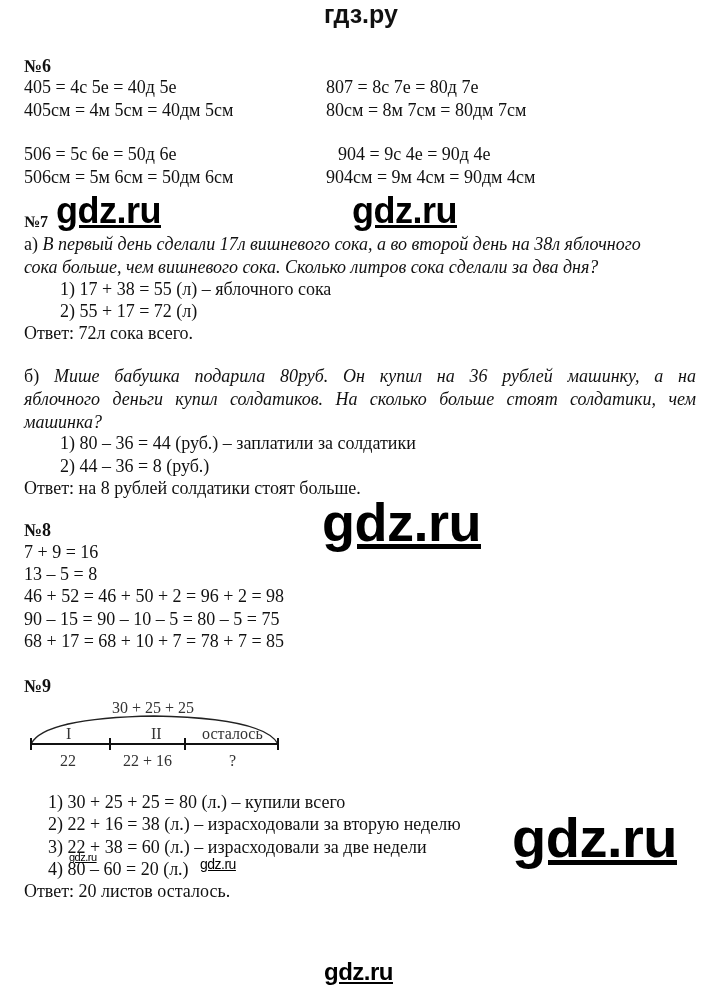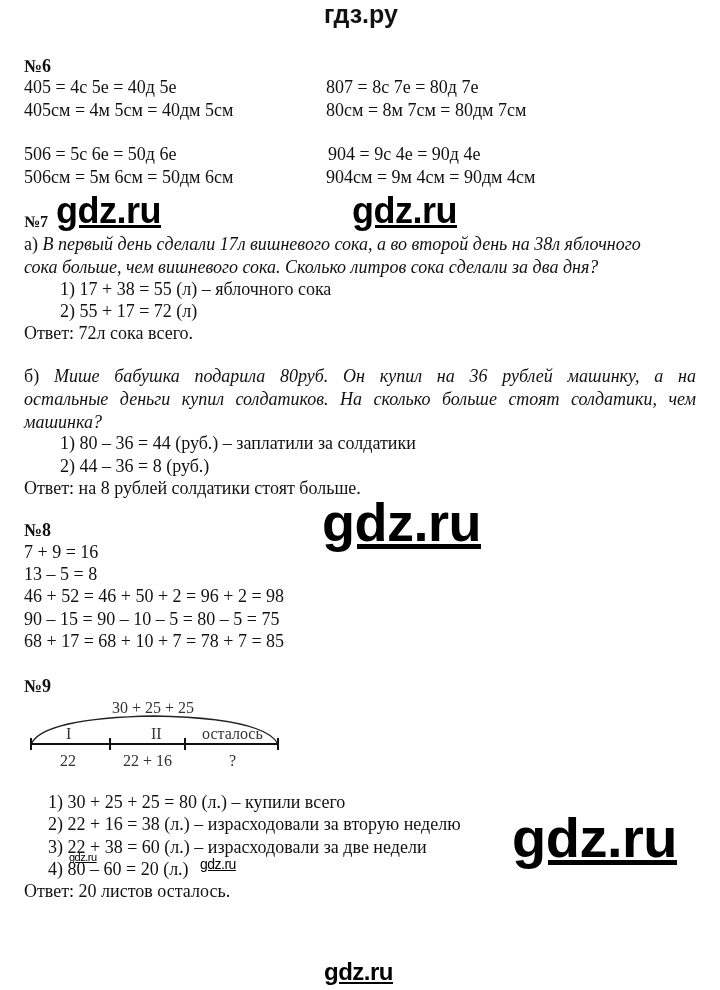--- a/index.html
+++ b/index.html
@@ -19,41 +19,41 @@
 
 <div class="header">гдз.ру</div>
 
 <div class="abs serif bold" style="left:24px; top:56px;">№6</div>
 <div class="abs serif" style="left:24px; top:77px;">405 = 4с 5е = 40д 5е</div>
 <div class="abs serif" style="left:24px; top:100px;">405см = 4м 5см = 40дм 5см</div>
 <div class="abs serif" style="left:24px; top:144px;">506 = 5с 6е = 50д 6е</div>
 <div class="abs serif" style="left:24px; top:167px;">506см = 5м 6см = 50дм 6см</div>
 <div class="abs serif" style="left:326px; top:77px;">807 = 8с 7е = 80д 7е</div>
 <div class="abs serif" style="left:326px; top:100px;">80см = 8м 7см = 80дм 7см</div>
-<div class="abs serif" style="left:328px; top:144px;">904 = 9с 4е = 90д 4е</div>
+<div class="abs serif" style="left:338px; top:144px;">904 = 9с 4е = 90д 4е</div>
 <div class="abs serif" style="left:326px; top:167px;">904см = 9м 4см = 90дм 4см</div>
 
 <div class="abs serif bold" style="left:24px; top:211px; font-size:16px;">№7</div>
 <div class="wm" style="left:56px; top:190px; font-size:36px;">gdz.ru</div>
 <div class="wm" style="left:352px; top:190px; font-size:36px;">gdz.ru</div>
 
 <div class="abs serif" style="left:24px; top:234px;">
   <span>а)</span>
   <span class="italic">В первый день сделали 17л вишневого сока, а во второй день на 38л яблочного</span>
 </div>
 <div class="abs serif italic" style="left:24px; top:257px;">сока больше, чем вишневого сока. Сколько литров сока сделали за два дня?</div>
 <div class="abs serif" style="left:60px; top:279px;">1) 17 + 38 = 55 (л) – яблочного сока</div>
 <div class="abs serif" style="left:60px; top:301px;">2) 55 + 17 = 72 (л)</div>
 <div class="abs serif" style="left:24px; top:323px;">Ответ: 72л сока всего.</div>
 
 <div class="abs serif just" style="left:24px; top:366px;">
   <span>б)</span>
   <span class="italic">Мише бабушка подарила 80руб. Он купил на 36 рублей машинку, а на</span>
 </div>
-<div class="abs serif italic just" style="left:24px; top:389px;">остальные деньги купил солдатиков. На сколько больше стоят солдатики, чем</div>
+<div class="abs serif italic just" style="left:24px; top:389px;">яблочного деньги купил солдатиков. На сколько больше стоят солдатики, чем</div>
 <div class="abs serif italic" style="left:24px; top:412px;">машинка?</div>
 <div class="abs serif" style="left:60px; top:433px;">1) 80 – 36 = 44 (руб.) – заплатили за солдатики</div>
 <div class="abs serif" style="left:60px; top:456px;">2) 44 – 36 = 8 (руб.)</div>
 <div class="abs serif" style="left:24px; top:478px;text-align:center;">Ответ: на 8 рублей солдатики стоят больше.</div>
 
 <div class="wm" style="left:322px; top:491px; font-size:54px;">gdz.ru</div>
 
 <div class="abs serif bold" style="left:24px; top:520px;">№8</div>
 <div class="abs serif" style="left:24px; top:542px;">7 + 9 = 16</div>
 <div class="abs serif" style="left:24px; top:564px;">13 – 5 = 8</div>

